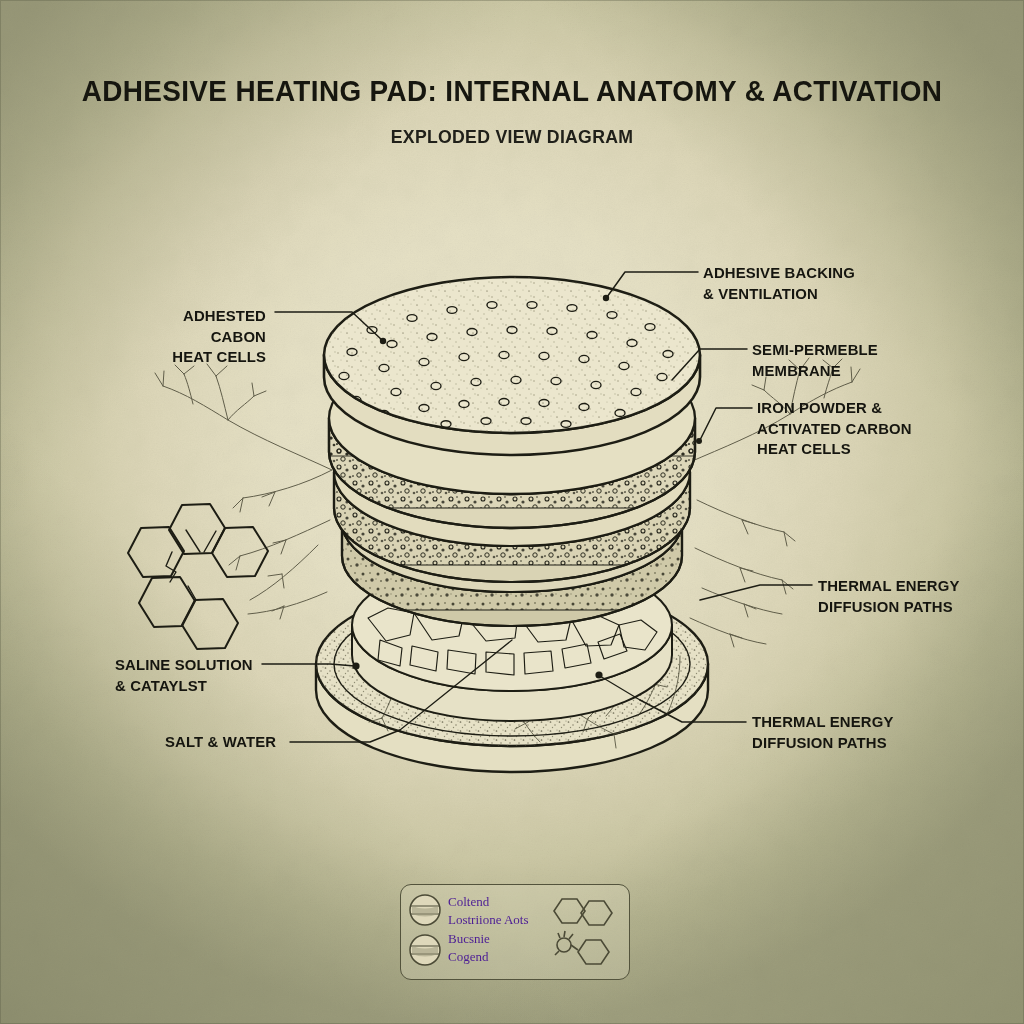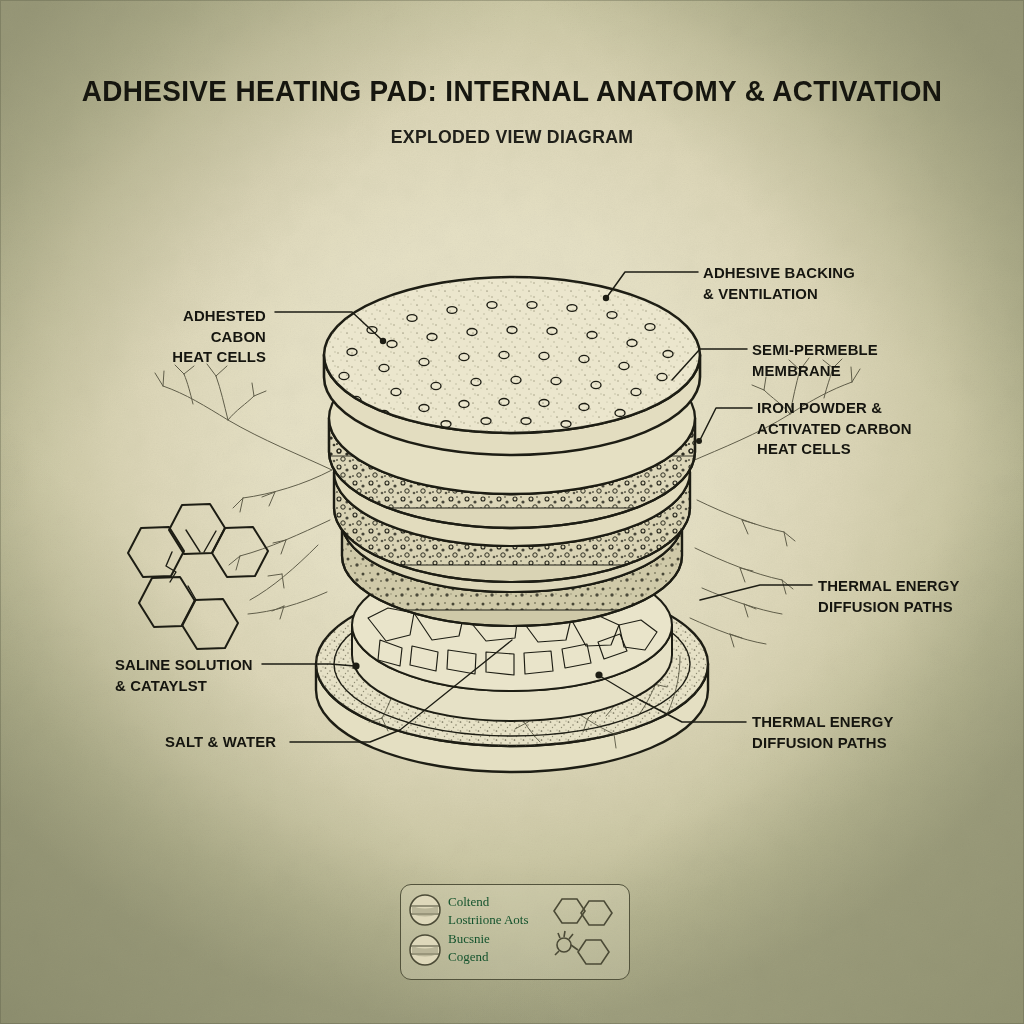--- a/index.html
+++ b/index.html
@@ -116,21 +116,21 @@
     border: 1.6px solid #53533c;
     border-radius: 11px;
     background: rgba(226,221,196,.30);
   }
   #legend-text {
     position: absolute;
     left: 448px;
     top: 893px;
     font-size: 13px;
     line-height: 1.42;
-    color: #14532d;
+    color: #4c1d95;
     font-family: "Liberation Serif", serif;
     white-space: pre-line;
   }
   .legend-sphere {
     position: absolute;
     width: 34px;
     height: 34px;
   }
   .legend-hex-group { position: absolute; }
 </style>

